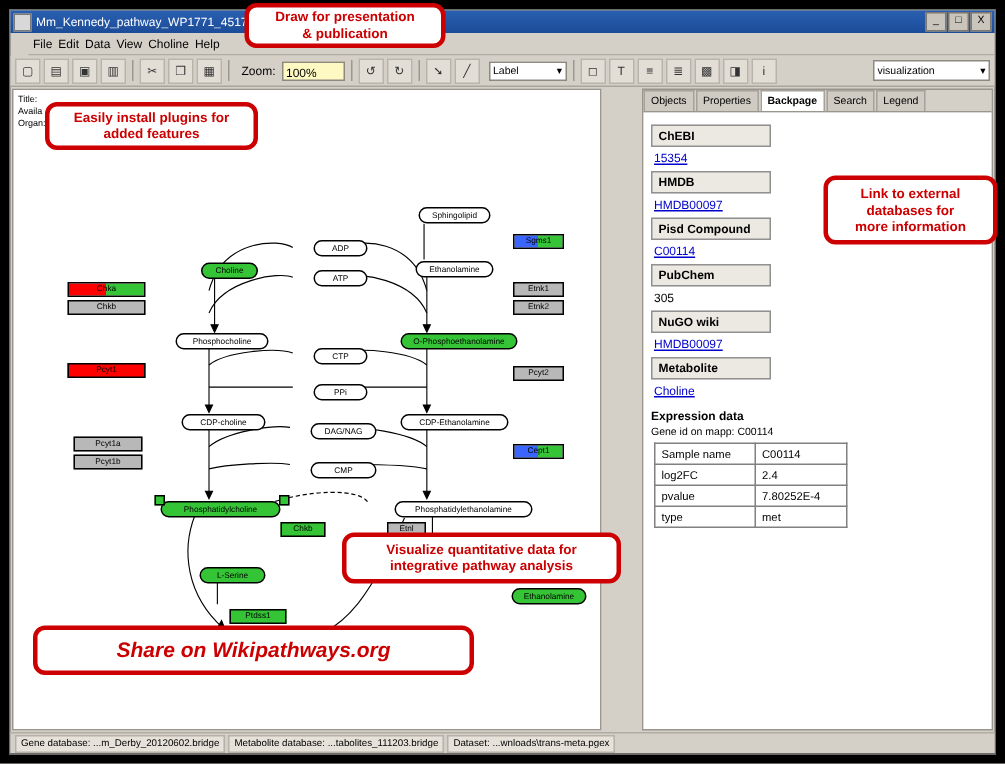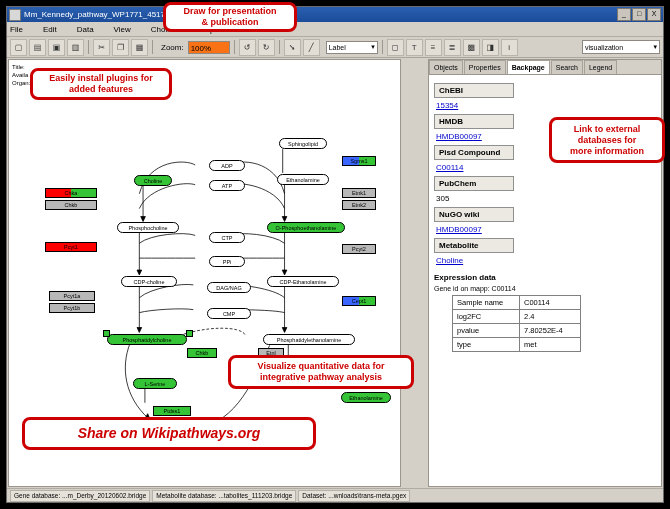--- a/index.html
+++ b/index.html
@@ -25,36 +25,36 @@
     color:#fff;font-size:8px;white-space:nowrap;overflow:hidden;flex:1 1 auto;
   }
   .tb-buttons{display:flex;gap:1px;flex:0 0 auto;}
   .tb-btn{
     width:12px;height:11px;background:#c9c5bd;border:1px solid #7c7870;
     font-size:7px;line-height:10px;text-align:center;color:#000;
   }
   
   .menubar{
     height:14px;background:#d4d0c8;border-bottom:1px solid #b0aca4;
-    display:flex;align-items:center;padding-left:3px;gap:20px;flex:0 0 auto;
+    display:flex;align-items:center;padding-left:3px;gap:4px;flex:0 0 auto;margin-left:12px;
   }
   .menubar span{font-size:8px;color:#000;}
   
   .toolbar{
     height:20px;background:#d4d0c8;border-bottom:1px solid #a9a59d;
     display:flex;align-items:center;padding:0 3px;gap:2px;flex:0 0 auto;
   }
   .tbtn{
     width:15px;height:15px;border:1px solid #b8b4ac;background:#e2ded6;
     display:flex;align-items:center;justify-content:center;font-size:8px;color:#333;
   }
   .tsep{width:1px;height:14px;background:#9c988f;margin:0 2px;}
   .zoomlabel{font-size:8px;margin:0 2px 0 4px;}
   .zoominput{
-    width:42px;height:13px;border:1px solid #8d8980;background:#f97316;
+    width:42px;height:13px;border:1px solid #8d8980;background:#fef9c3;
     font-size:8px;padding:0 2px;box-sizing:border-box;line-height:13px;
   }
   .labelbox{
     display:flex;align-items:center;gap:2px;margin-left:4px;
   }
   .labelsel{
     width:52px;height:13px;border:1px solid #8d8980;background:#fff;
     font-size:7px;box-sizing:border-box;display:flex;align-items:center;
     justify-content:space-between;padding:0 2px;
   }
@@ -88,21 +88,21 @@
     font-size:8px;color:#000;
   }
   .rp-section{
     border:1px solid #909090;background:#ece9e3;font-weight:bold;font-size:8px;
     padding:2px 4px;display:inline-block;min-width:70px;margin-top:4px;
   }
   .rp-link{color:#0000cc;text-decoration:underline;font-size:8px;display:block;margin:3px 0 0 2px;}
   .rp-plain{font-size:8px;margin:3px 0 0 2px;}
   .rp-head{font-weight:bold;font-size:8px;margin:8px 0 3px 0;}
   .rp-sub{font-size:7px;margin:2px 0 3px 0;}
-  .exp-table{border-collapse:collapse;font-size:7.5px;margin-left:18px;}
+  .exp-table{border-collapse:collapse;font-size:7.5px;margin-left:2px;}
   .exp-table td{border:1px solid #808080;padding:1px 4px;height:11px;}
   .exp-table td.k{width:58px;}
   .exp-table td.v{width:52px;}
   
   .statusbar{
     height:13px;background:#d4d0c8;border-top:1px solid #b0aca4;flex:0 0 auto;
     display:flex;align-items:center;padding:0 3px;
   }
   .statusbar .cell{
     font-size:6.5px;color:#000;border:1px solid #b5b1a9;background:#e6e2da;

